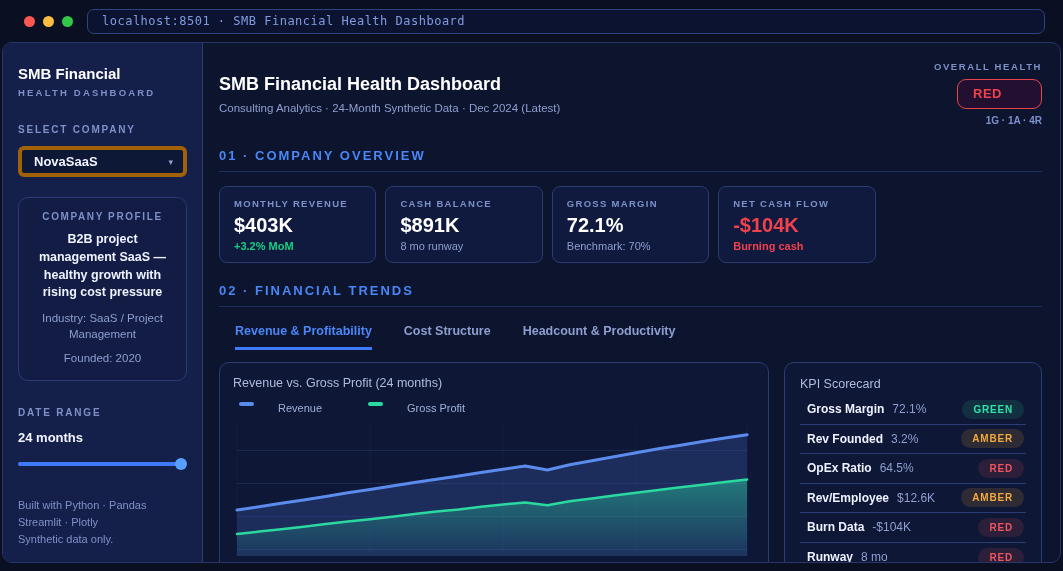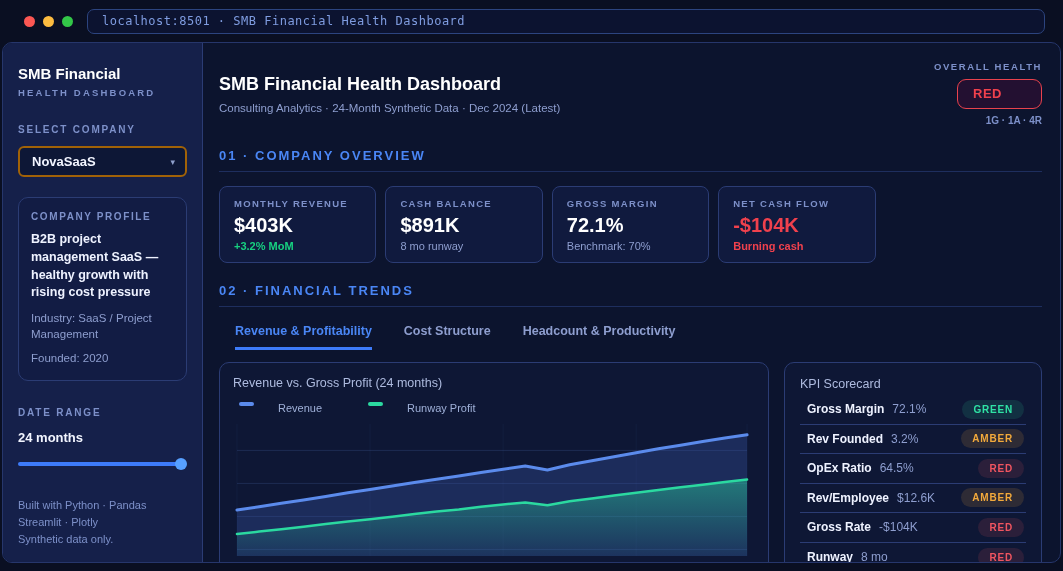--- a/index.html
+++ b/index.html
@@ -36,29 +36,30 @@
 
   
   .sidebar {
     width:200px; flex:none; background:#15204a; border-right:1px solid #2b3c74;
     padding:22px 15px 14px 15px; display:flex; flex-direction:column; position:relative;
   }
   .sb-title { font-size:15px; font-weight:bold; color:#ffffff; }
   .sb-subtitle { font-size:9.5px; font-weight:bold; letter-spacing:2.2px; color:#7d90c9; margin-top:5px; }
   .sb-label { font-size:10px; font-weight:bold; letter-spacing:1.8px; color:#7d90c9; margin-top:26px; }
   .select {
-    margin-top:11px; height:31px; background:#0d1736; border:2px solid #a16207;
+    margin-top:11px; height:31px; background:#0d1736; border:4px solid #a16207;
     border-radius:6px; display:flex; align-items:center; justify-content:space-between;
     padding:0 10px 0 12px; cursor:pointer;gap:30px;
   }
   .select-value { font-size:13px; font-weight:bold; color:#f2f5ff; }
   .select-caret { font-size:9px; color:#8fa0cc; }
   .profile-card {
     margin-top:20px; border:1px solid #2b3c74; border-radius:10px; background:#121c44;
     padding:13px 12px;
+    text-align:center;
   }
   .profile-heading { font-size:10px; font-weight:bold; letter-spacing:1.6px; color:#7d90c9; }
   .profile-desc { font-size:12.5px; font-weight:bold; color:#eef2ff; line-height:1.42; margin-top:9px; }
   .profile-meta { font-size:11.5px; color:#8e9ecf; line-height:1.35; margin-top:9px; }
   .profile-meta.small-gap { }
   .sb-range-value { font-size:13px; font-weight:bold; color:#f2f5ff; margin-top:12px; }
   .slider { margin-top:13px; position:relative; height:12px; cursor:pointer; }
   .slider-track { position:absolute; left:0; right:2px; top:4px; height:4px; border-radius:2px; background:#3d7bfa; }
   .slider-handle { position:absolute; right:0; top:0; width:12px; height:12px; border-radius:50%; background:#57a0ff; }
   .sb-footer { margin-top:auto; font-size:11px; color:#7d90c9; line-height:1.55; }
@@ -226,21 +227,21 @@
 
         <div class="chart-card">
           <div class="chart-title">Revenue vs. Gross Profit (24 months)</div>
           <div class="legend">
             <span class="legend-item">
               <span class="swatch rev"></span>
               <span>Revenue</span>
             </span>
             <span class="legend-item">
               <span class="swatch gp"></span>
-              <span>Runway Profit</span>
+              <span>Gross Profit</span>
             </span>
           </div>
           <svg id="trend-svg" viewBox="0 0 526 160" preserveAspectRatio="none" style="width:100%;height:160px;display:block;">
               <defs>
                 <linearGradient id="gpGrad" x1="0" y1="0" x2="0" y2="1">
                   <stop offset="0" stop-color="#2bd9a0" stop-opacity="0.45"></stop>
                   <stop offset="1" stop-color="#2bd9a0" stop-opacity="0.04"></stop>
                 </linearGradient>
               </defs>
               <line x1="4" y1="34.400000000000006" x2="518" y2="34.400000000000006" stroke="rgba(96,130,210,0.20)" stroke-width="1"></line>
@@ -280,21 +281,21 @@
             <span class="kpi-label">OpEx Ratio</span>
             <span class="kpi-value">64.5%</span>
             <span class="kpi-badge" data-status="RED">RED</span>
           </div>
           <div class="kpi-row">
             <span class="kpi-label">Rev/Employee</span>
             <span class="kpi-value">$12.6K</span>
             <span class="kpi-badge" data-status="AMBER">AMBER</span>
           </div>
           <div class="kpi-row">
-            <span class="kpi-label">Gross Rate</span>
+            <span class="kpi-label">Burn Data</span>
             <span class="kpi-value">-$104K</span>
             <span class="kpi-badge" data-status="RED">RED</span>
           </div>
           <div class="kpi-row">
             <span class="kpi-label">Runway</span>
             <span class="kpi-value">8 mo</span>
             <span class="kpi-badge" data-status="RED">RED</span>
           </div>
         </div>
 

